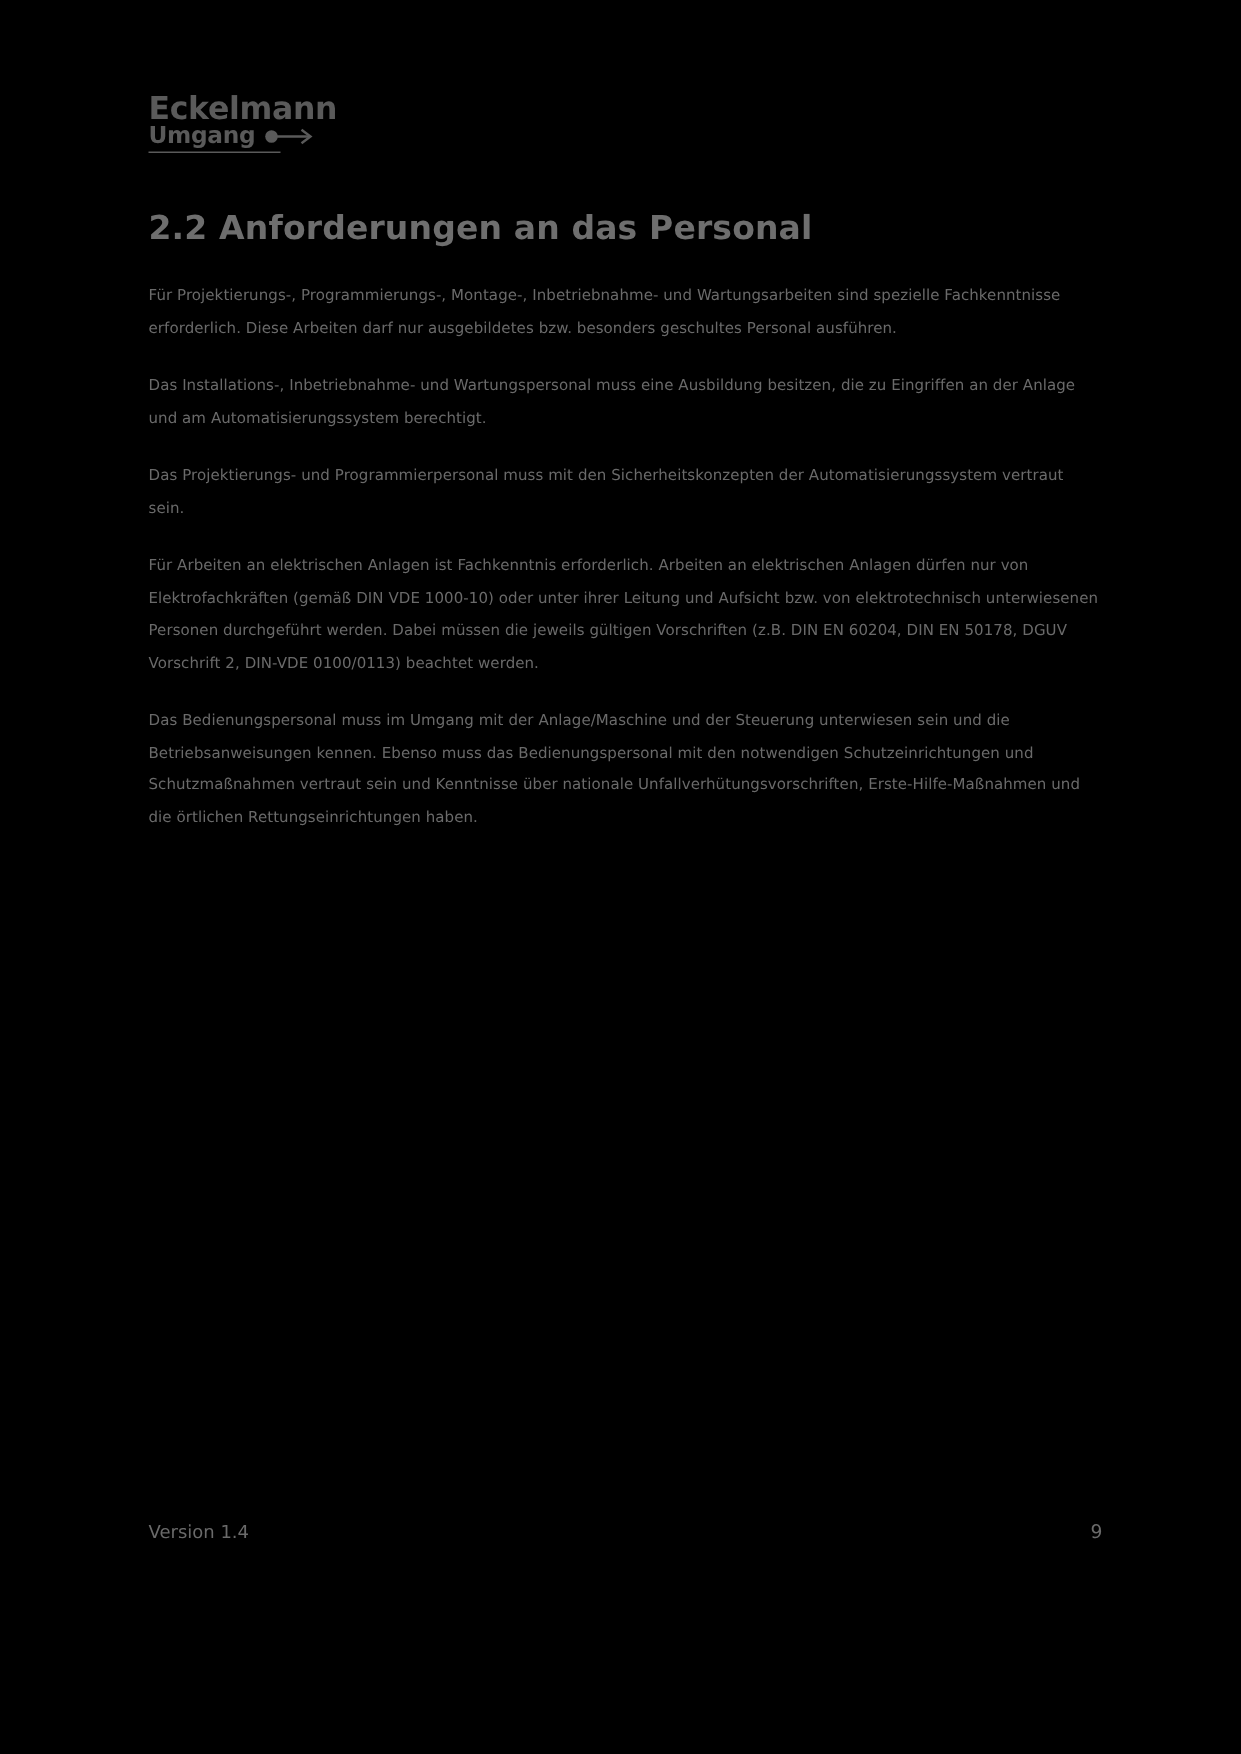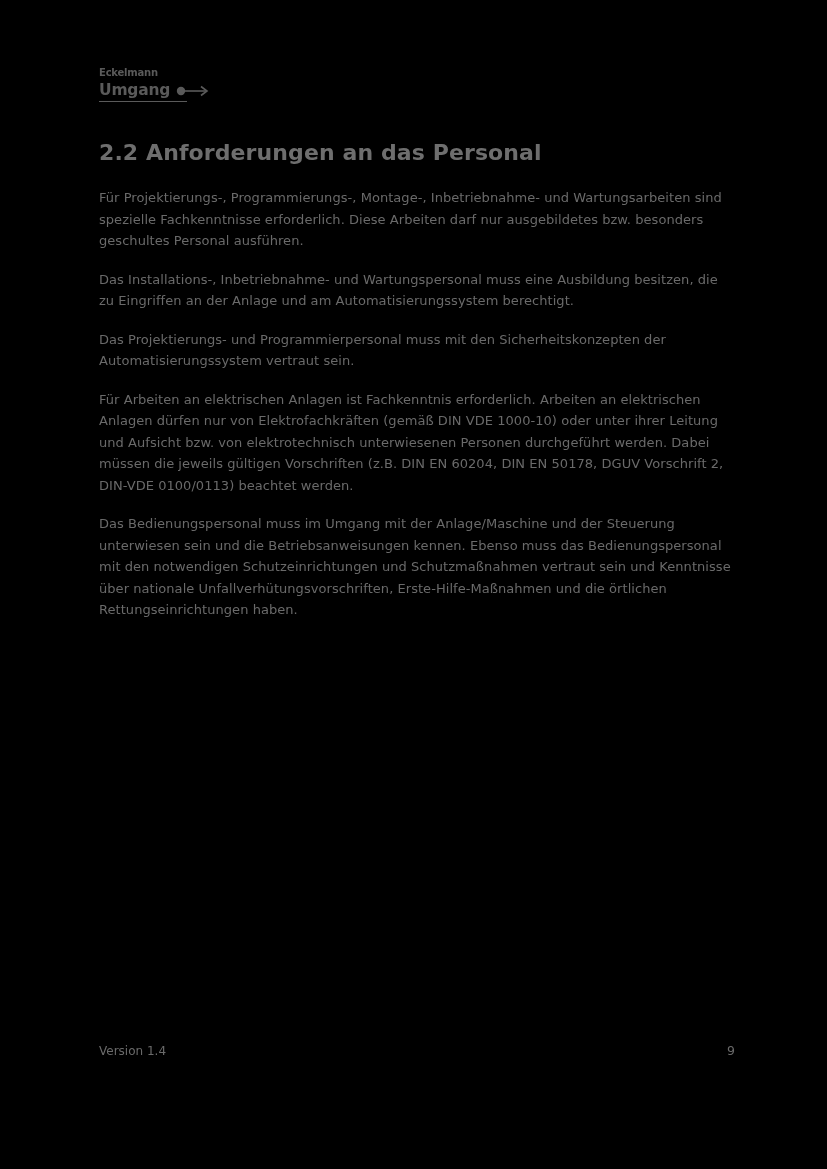--- a/index.html
+++ b/index.html
@@ -19,21 +19,21 @@
     inset: 0;
     background: #000000;
   }
   .logo {
     position: absolute;
     left: 99px;
     top: 64px;
     width: 90px;
   }
   .logo-line1 {
-    font-size: 10px;
+    font-size: 21px;
     font-weight: bold;
     color: #5a5a5a;
     letter-spacing: -0.2px;
     line-height: 17px;
   }
   .logo-row2 {
     display: flex;
     align-items: center;
     gap: 6px;
     margin-top: 1px;
@@ -61,32 +61,32 @@
     width: 636px;
   }
   h1.section-title {
     font-size: 22px;
     font-weight: bold;
     color: #6e6e6e;
     margin: 0 0 22px 0;
     letter-spacing: 0.1px;
   }
   p.para {
-    font-size: 13px;
+    font-size: 10px;
     line-height: 21.5px;
     color: #6a6a6a;
     margin: 0 0 17px 0;
     text-align: left;
     letter-spacing: 0.05px;
   }
   .footer {
     position: absolute;
     left: 99px;
     right: 92px;
-    top: 1043px;
+    top: 1013px;
     display: flex;
     justify-content: space-between;
     align-items: center;
   }
   .footer-version {
     font-size: 12px;
     color: #6a6a6a;
   }
   .footer-page {
     font-size: 12.5px;

